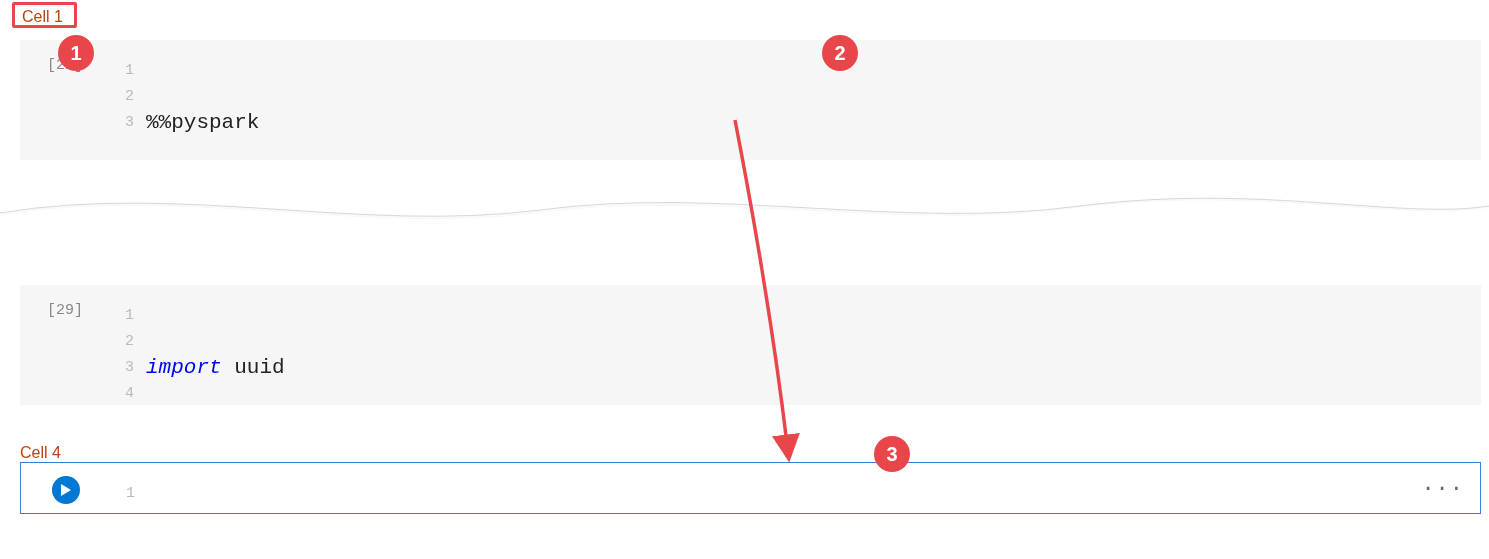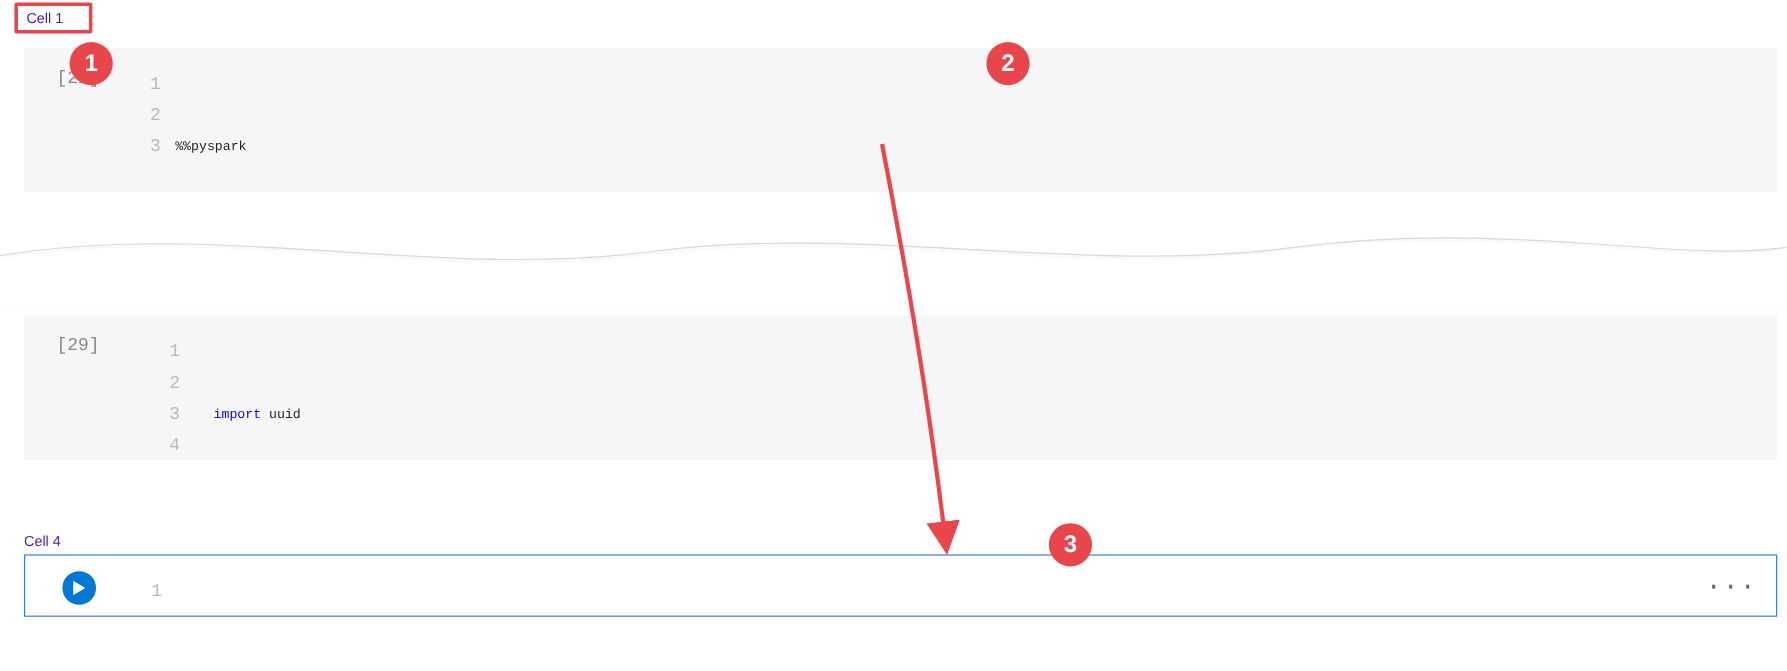--- a/index.html
+++ b/index.html
@@ -9,22 +9,22 @@
       width: 1489px;
       height: 559px;
       position: relative;
       overflow: hidden;
     }
     .mono { font-family: Consolas, "Courier New", monospace; }
 
     
     .cell-label {
       position: absolute;
-      font-size: 12px;
-      color: #4c1d95;
+      font-size: 16px;
+      color: #c2410c;
     }
     .cell-label-1 { top: 8px; left: 22px; }
     .cell-label-9 { top: 444px; left: 20px; }
     .red-box {
       position: absolute;
       top: 2px;
       left: 12px;
       width: 65px;
       height: 26px;
       border: 3px solid #e8464b;
@@ -33,21 +33,21 @@
 
     
     .code-cell {
       position: absolute;
       left: 20px;
       right: 8px;
       background: #f6f6f6;
       display: flex;
     }
     .cell-1 { top: 40px; height: 120px; }
-    .cell-2 { top: 263px; height: 120px; gap: 16px; }
+    .cell-2 { top: 285px; height: 120px; }
     .cell-3 {
       top: 462px; height: 52px;
       background: #ffffff;
       border: 1.5px solid #3b7dd8;
     }
 
     .exec-col {
       width: 90px;
       flex: 0 0 90px;
       display: flex;
@@ -62,28 +62,28 @@
       padding-top: 18px;
       text-align: right;
       color: #bababa;
       font-size: 15px;
       line-height: 26px;
       padding-right: 12px;
     }
     .code-area {
       flex: 1;
       padding-top: 18px;
-      font-size: 11px;
+      font-size: 21px;
       line-height: 26px;
       white-space: pre;
       overflow: hidden;
       color: #222;
     }
     .code-line { height: 26px; }
-    .kw  { color: #0000ff; }
+    .kw  { color: #0000ff; font-style: italic; }
 
     
     .run-btn {
       width: 28px; height: 28px;
       border-radius: 50%;
       background: #0078d4;
       display: flex;
       align-items: center;
       justify-content: center;
       margin-top: -4px;

